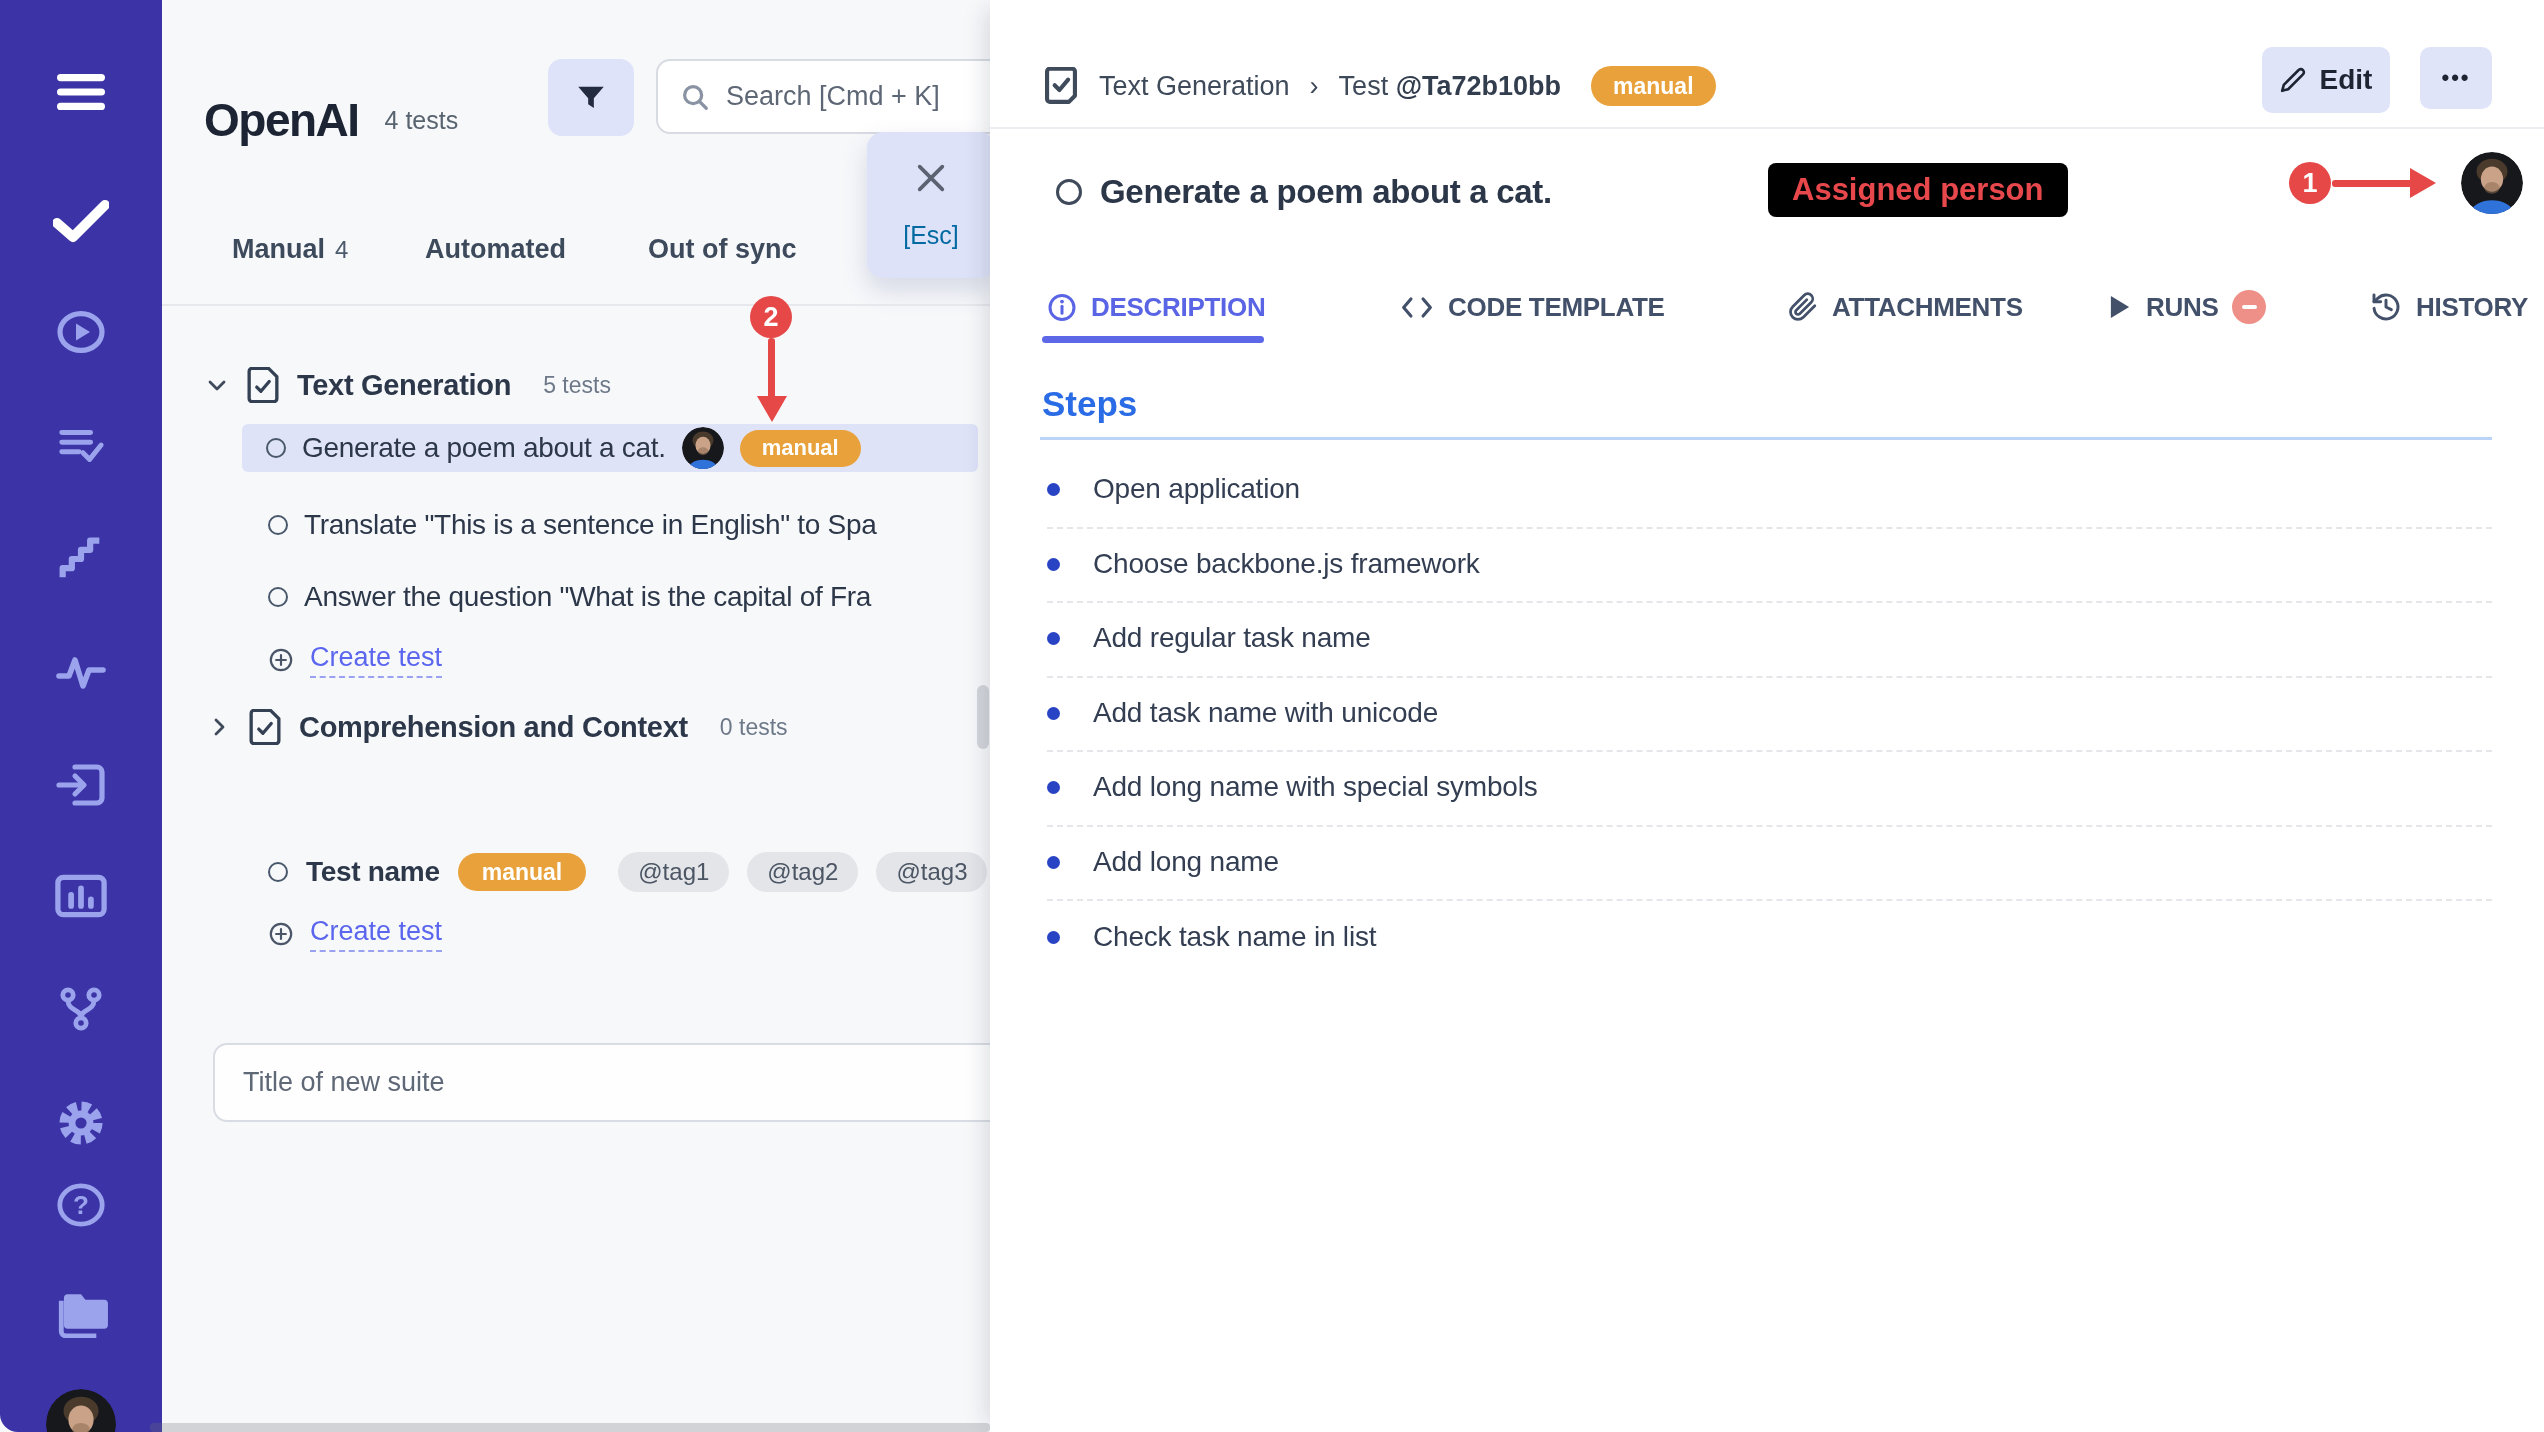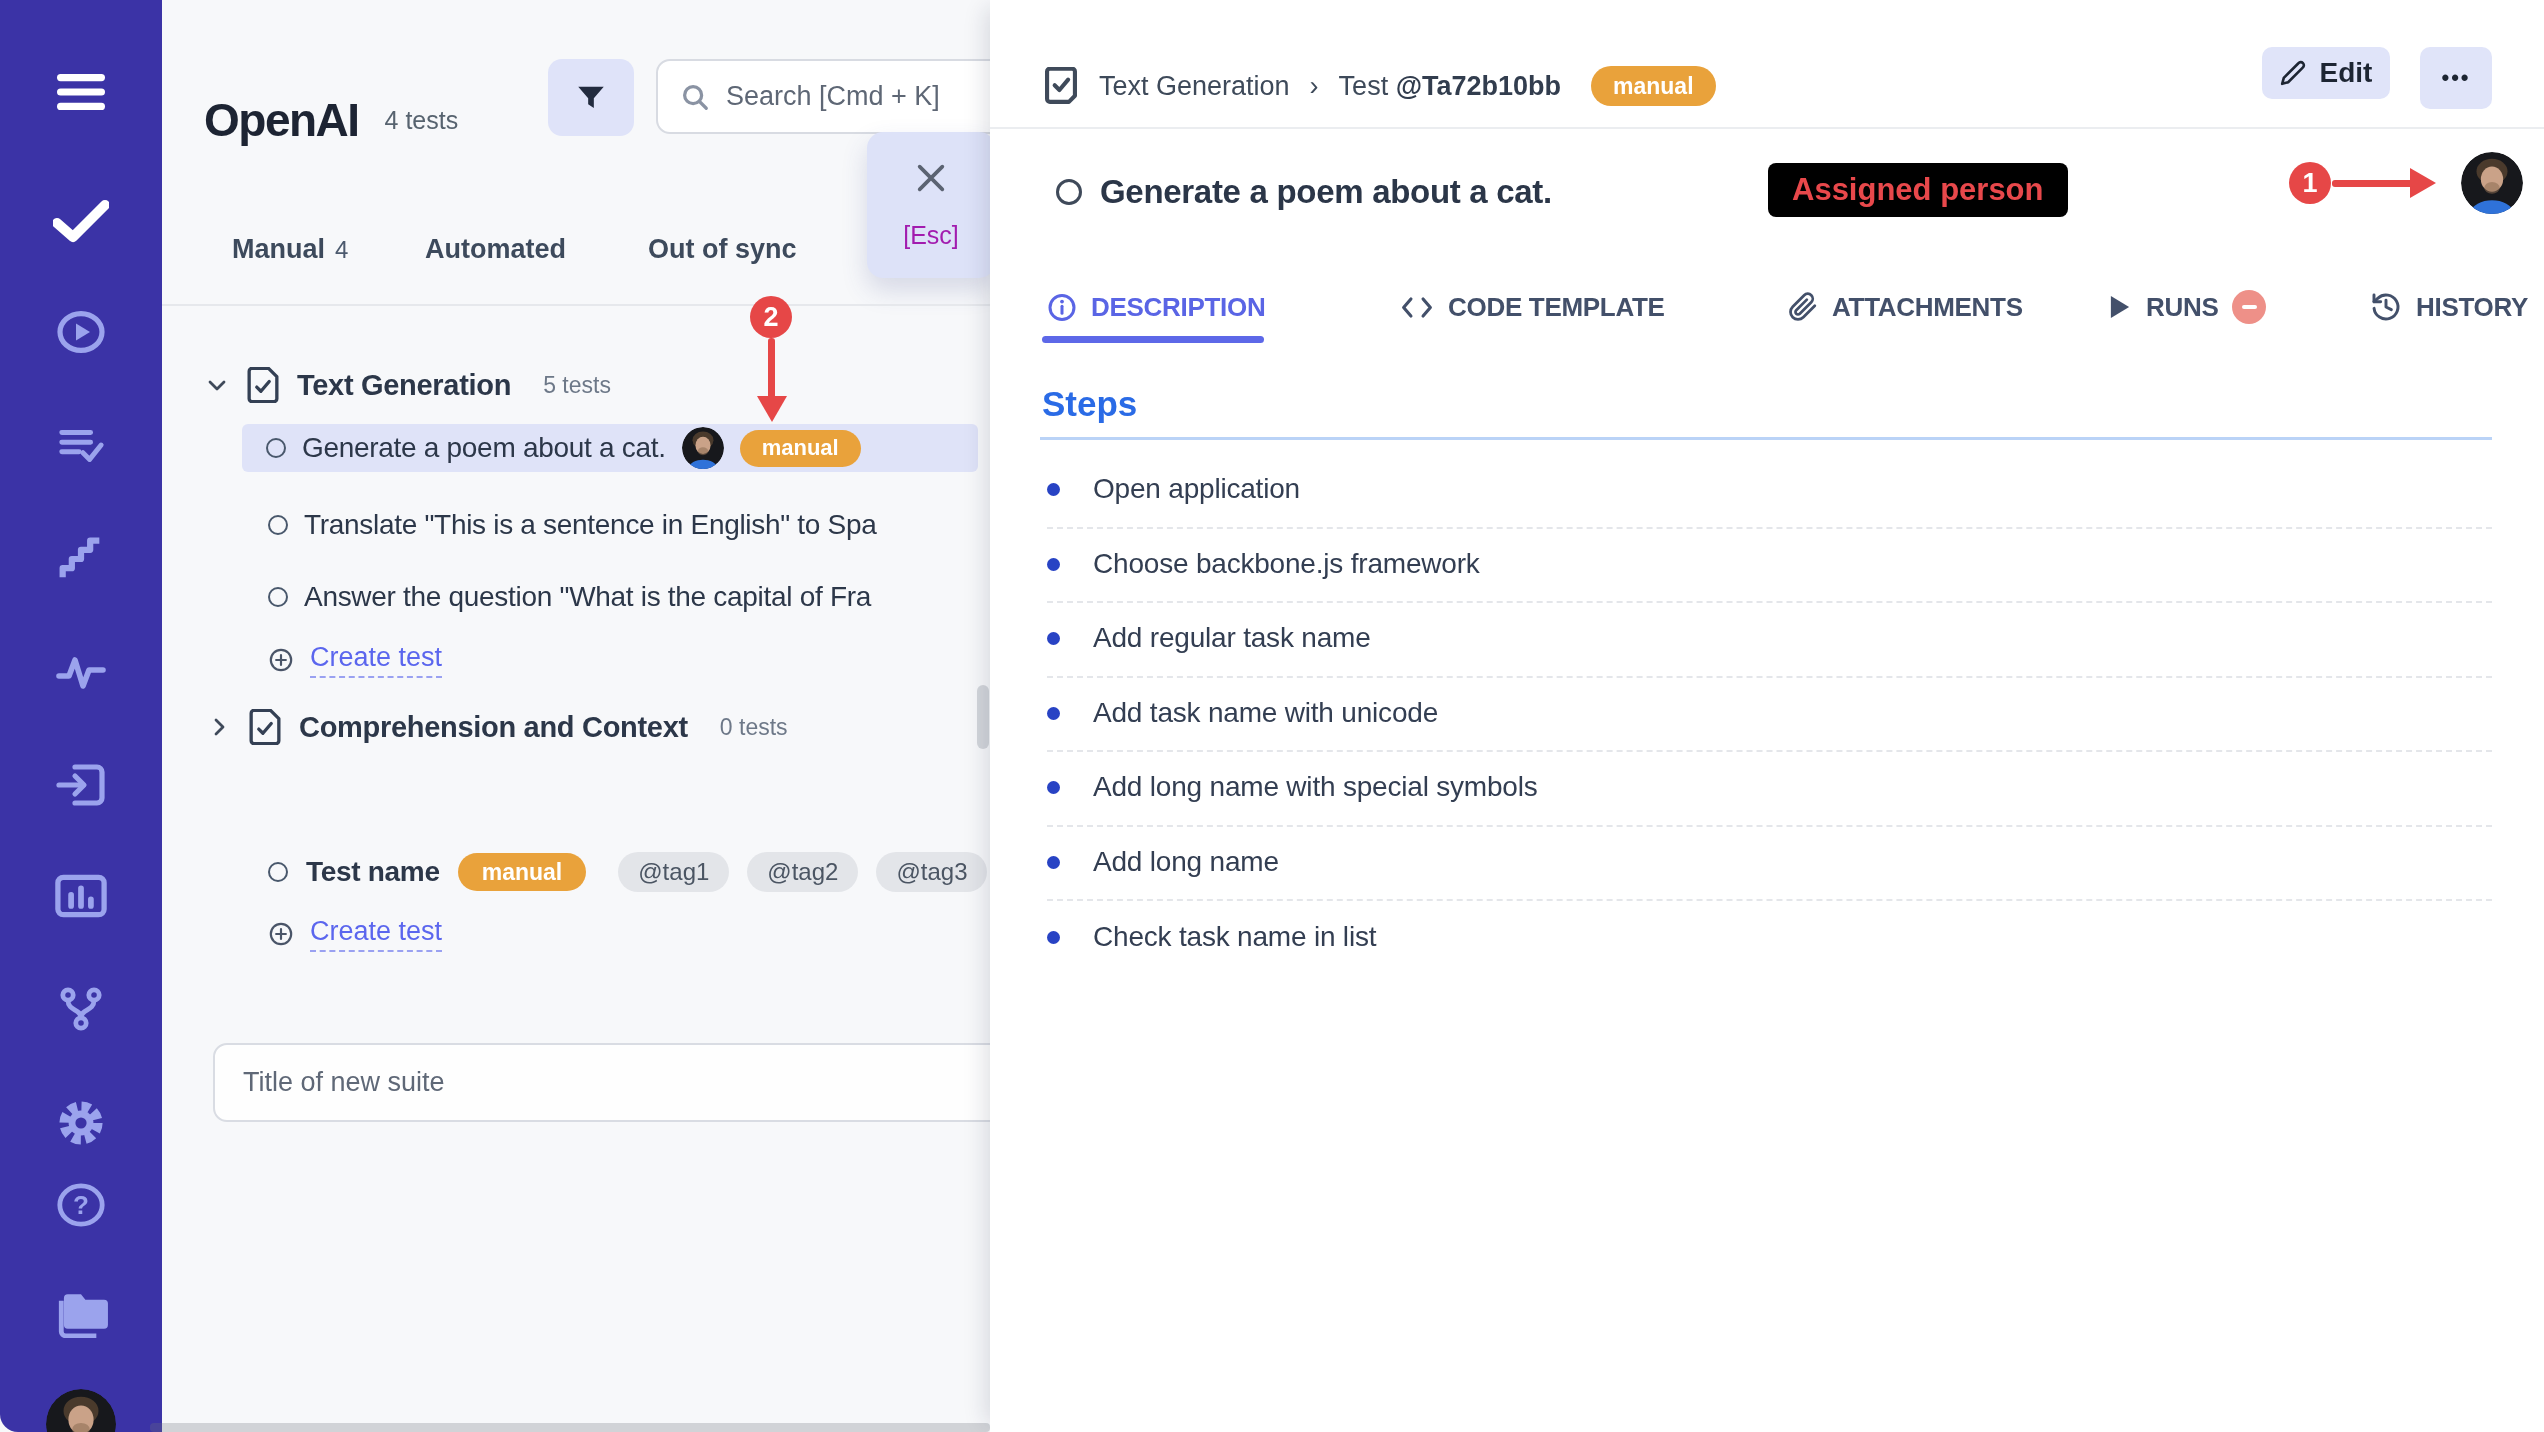--- a/index.html
+++ b/index.html
@@ -22,21 +22,21 @@
   
   .left-panel { left:162px; top:0; width:828px; height:1168px; background:#f7f8fa; overflow:hidden; }
   .logo { font-size:46px; font-weight:700; letter-spacing:-1.5px; color:#1d2433; }
   .tests-count { font-size:25px; color:#57636f; }
   .soft-btn { background:#dfe3f9; border-radius:14px; display:flex; align-items:center; justify-content:center; }
   .search-box { background:#fff; border:2px solid #d8dbe2; border-radius:14px;
                 display:flex; align-items:center; padding:0 22px; gap:16px; }
   .search-ph { font-size:27px; color:#5e6775; white-space:nowrap; }
   .esc-pop { background:#dde2f8; border-radius:16px; box-shadow:0 12px 26px rgba(60,70,140,.18);
              display:flex; flex-direction:column; align-items:center; justify-content:center; gap:26px; }
-  .esc-txt { font-size:25px; color:#a21caf; }
+  .esc-txt { font-size:25px; color:#0369a1; }
   .ltab { font-size:27px; font-weight:700; color:#3d4a5c; white-space:nowrap; }
   .ltab .cnt { font-weight:400; font-size:24px; color:#4c5a6e; margin-left:10px; }
   .hdiv { background:#e6e8ec; height:2px; }
 
   .suite-name { font-size:29px; font-weight:700; color:#2c3749; white-space:nowrap; letter-spacing:-0.3px;}
   .suite-cnt  { font-size:23px; color:#6d7888; margin-left:14px; white-space:nowrap; }
   .test-name  { font-size:28px; color:#2c3749; white-space:nowrap; letter-spacing:-0.3px; }
   .sel-row { background:#dfe3f8; border-radius:6px; }
   .circ { width:20px; height:20px; border:2.5px solid #49586c; border-radius:50%; flex:none; }
   .badge { background:#e9a23b; color:#fff; font-weight:700; border-radius:999px;
@@ -340,21 +340,21 @@
             <path d="M4 1h14a1.8 1.8 0 0 1 1.8 1.8v15.4L16 22H4a1.8 1.8 0 0 1-1.8-1.8V2.8A1.8 1.8 0 0 1 4 1z" fill="none" stroke="#3f4a5a" stroke-width="2.6" stroke-linejoin="round"></path>
             <path d="M7 11.5l3 3 5.5-6.5" fill="none" stroke="#3f4a5a" stroke-width="2.6" stroke-linecap="round" stroke-linejoin="round"></path>
           </svg>
       </span>
       <span class="crumb">Text Generation</span>
       <span class="crumb sep">›</span>
       <span class="crumb"><span>Test</span>&nbsp;<b>@Ta72b10bb</b></span>
       <span class="badge" style="height:40px; padding:0 22px; font-size:23px; margin-left:10px;">manual</span>
     </div>
 
-    <div class="abs hbtn" style="left:1272px; top:47px; width:128px; height:52px;">
+    <div class="abs hbtn" style="left:1272px; top:47px; width:128px; height:66px;">
       <span>
         <svg width="26" height="26" viewBox="0 0 24 24">
             <path d="M17 3a2.85 2.83 0 1 1 4 4L7.5 20.5 2 22l1.5-5.5Z" fill="none" stroke="#1d2533" stroke-width="2.4" stroke-linejoin="round"></path>
           </svg>
       </span>
       <span>Edit</span>
     </div>
     <div class="abs hbtn" style="left:1430px; top:47px; width:72px; height:62px; letter-spacing:2px; font-size:22px;">
       <span>•••</span>
     </div>

